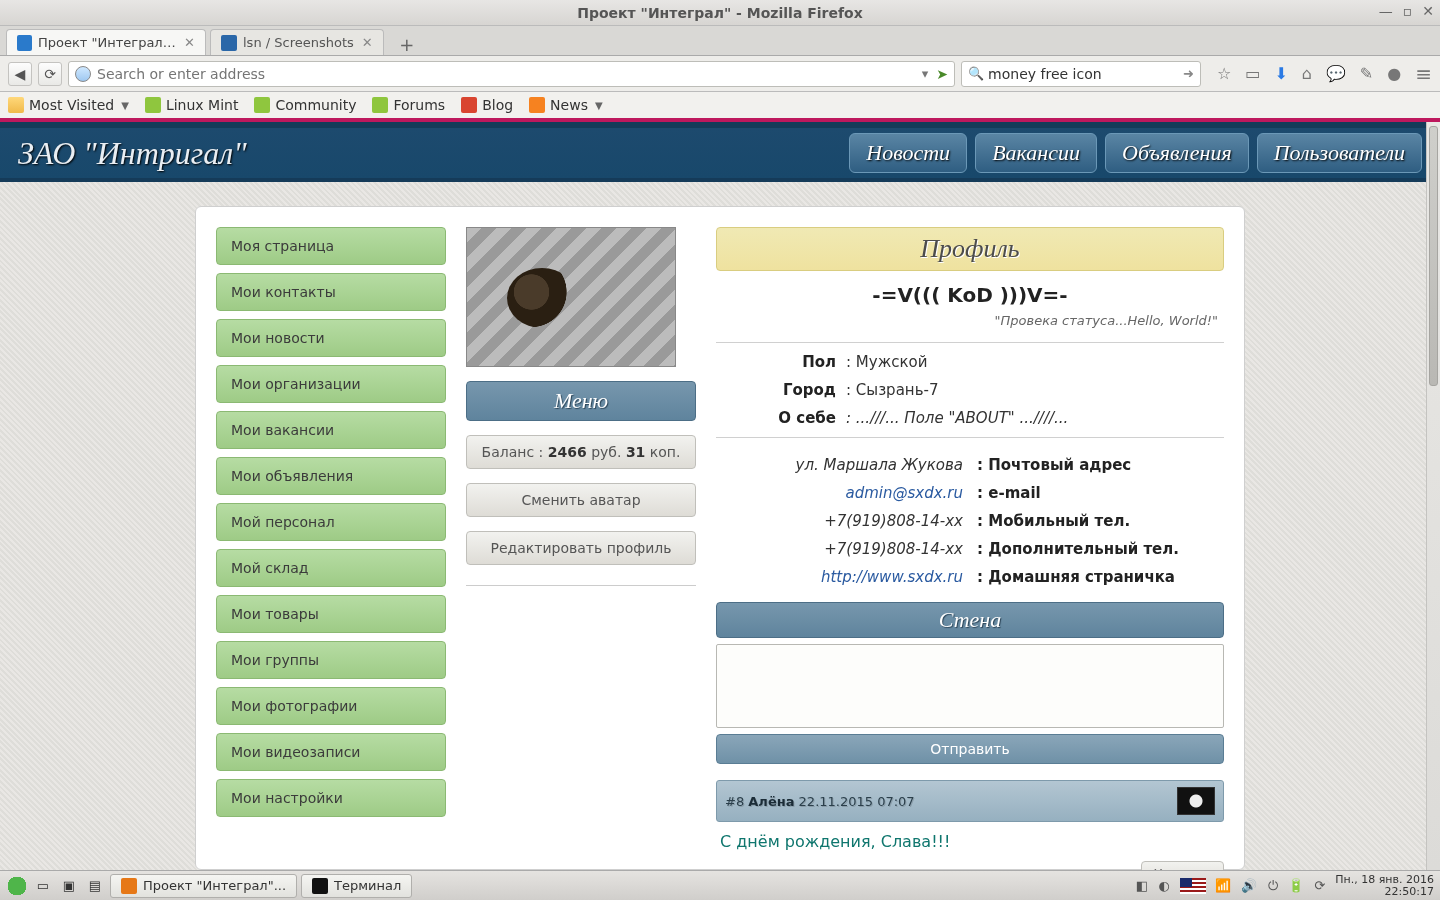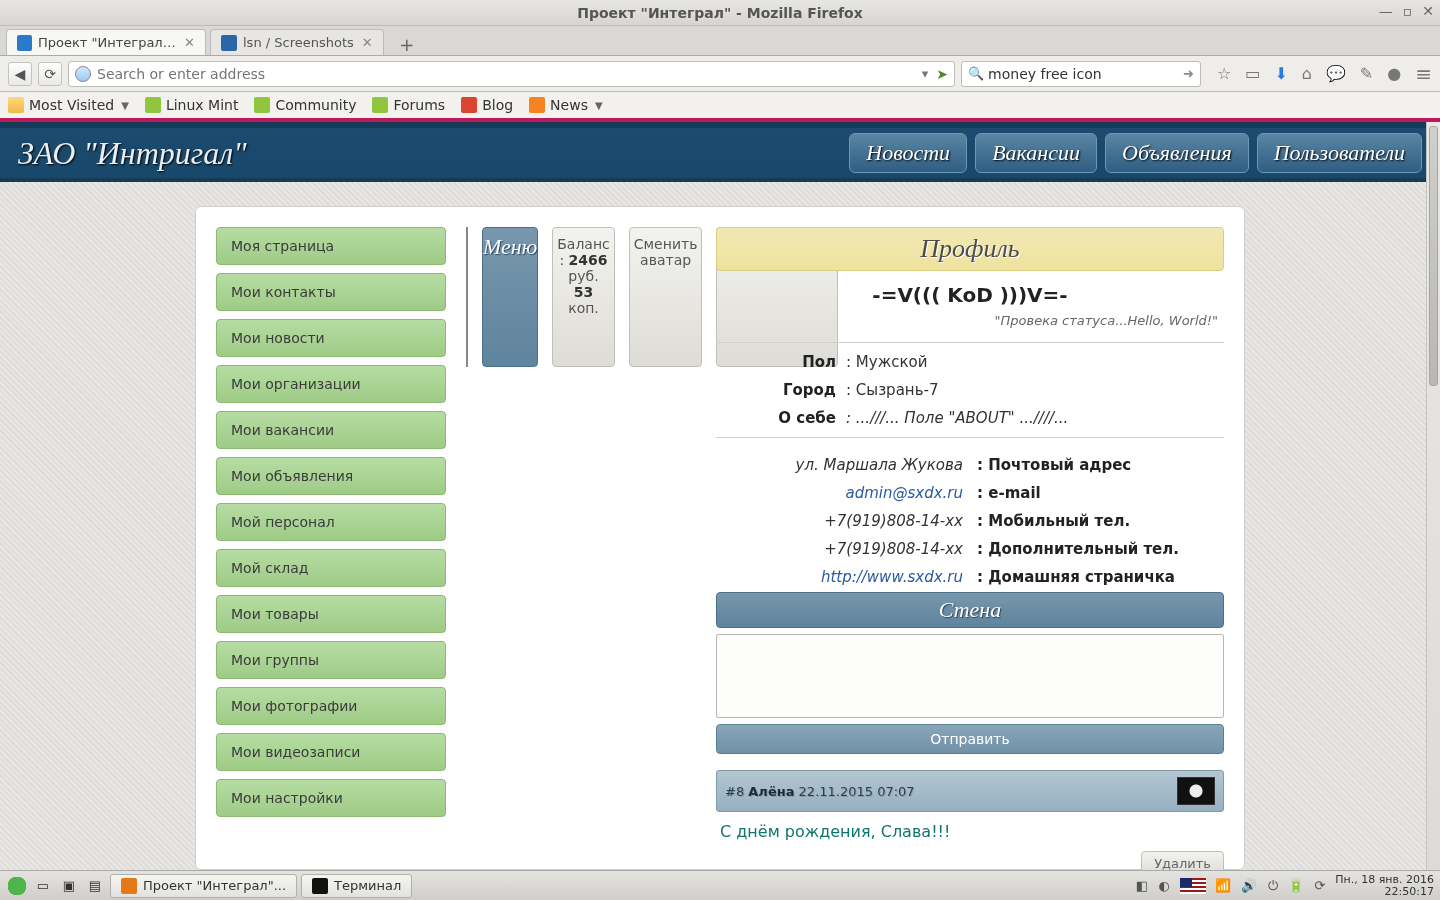--- a/index.html
+++ b/index.html
@@ -55,21 +55,21 @@
 
   
   .pagearea { background: repeating-linear-gradient(45deg,#e9e7e4 0 2px,#deddd9 2px 4px); height: calc(900px - 26px - 30px - 36px - 30px - 60px - 30px); overflow:auto; display:flex; justify-content:center; padding-top:24px;}
   .card { width:1050px; background:#fff; border-radius:6px; border:1px solid #cfcfcf; display:flex; padding:20px; gap:20px; align-items:flex-start;}
 
   
   .leftmenu { width:230px; display:flex; flex-direction:column; gap:8px;}
   .leftmenu .mitem { background:linear-gradient(#b6dca3,#9ecb86); border:1px solid #8bb973; border-radius:4px; padding:10px 14px; color:#3b3b3b; font-size:14px; cursor:default;}
 
   
-  .center { width:230px; display:flex; flex-direction:row; align-items:stretch; gap:14px;}
+  .center { width:230px; display:flex; flex-direction:column; align-items:stretch; gap:14px;}
   .avatar { width:210px; height:140px; border:1px solid #888; background:#aab; background-image: linear-gradient(135deg,#bcbcbc 25%, #9a9a9a 25% 50%, #bcbcbc 50% 75%, #9a9a9a 75%); background-size:30px 30px; position:relative; overflow:hidden;}
   .avatar::after { content:""; position:absolute; left:40px; top:40px; width:70px; height:60px; background:radial-gradient(circle at 35% 40%, #4a3b2a 0 30%, #2a1f12 31% 60%, transparent 61%); border-radius:50%;}
   .menubtn { background:linear-gradient(#7797ad,#5f849d); border:1px solid #4c6e86; border-radius:4px; color:#fff; font-family:"Brush Script MT",cursive; font-style:italic; font-size:22px; text-align:center; padding:6px 0; text-shadow:1px 1px 1px #2a4356;}
   .graybtn { background:linear-gradient(#f2f2ef,#dedcd6); border:1px solid #c0bfba; border-radius:4px; text-align:center; padding:8px 4px; font-size:14px; color:#555; cursor:default;}
   .graybtn b { color:#333;}
   .divider { height:1px; background:#ccc; margin-top:6px;}
 
   
   .right { flex:1; display:flex; flex-direction:column; gap:6px;}
   .profile-header { background:linear-gradient(#f0e9b4,#efe29f); border:1px solid #d9cd80; border-radius:4px; text-align:center; padding:6px 0; font-family:"Brush Script MT",cursive; font-size:26px; font-style:italic; color:#4c4c4c; text-shadow:1px 1px 0 #fff;}
@@ -81,21 +81,21 @@
   .fields .lab { text-align:right; font-weight:bold;}
   .fields .val { color:#333;}
   .fields .val em { font-style:italic;}
 
   .contacts { display:grid; grid-template-columns: 1fr 1fr; row-gap:10px; column-gap:14px; font-size:15px; margin-top:8px;}
   .contacts .cv { text-align:right; font-style:italic; color:#333;}
   .contacts .cv a { color:#2a5aa0; font-style:italic; text-decoration:none;}
   .contacts .cl { font-weight:bold;}
   .contacts .cl::before { content:": ";}
 
-  .wallhdr { background:linear-gradient(#7797ad,#5f849d); border:1px solid #4c6e86; border-radius:4px; color:#fff; font-family:"Brush Script MT",cursive; font-style:italic; font-size:22px; text-align:center; padding:4px 0; text-shadow:1px 1px 1px #2a4356;}
+  .wallhdr { background:linear-gradient(#7797ad,#5f849d); border:1px solid #4c6e86; border-radius:4px; color:#fff; font-family:"Brush Script MT",cursive; font-style:italic; font-size:22px; text-align:center; padding:4px 0; margin-top:10px; text-shadow:1px 1px 1px #2a4356;}
   .wallta { height:84px; border:1px solid #b8b8b3; border-radius:2px; background:#fdfdfb; resize:none;}
   .sendbtn { background:linear-gradient(#8aa6b9,#6f91a7); border:1px solid #5a7d94; border-radius:4px; color:#fff; text-align:center; padding:6px 0; font-size:14px; cursor:default;}
 
   .post { margin-top:10px;}
   .posthdr { background:linear-gradient(#b3c6d2,#96b0c0); border:1px solid #7e9aab; border-radius:3px; padding:6px 8px; display:flex; align-items:center; justify-content:space-between; font-size:13px; text-shadow:1px 1px 0 rgba(0,0,0,0.15);}
   .posthdr .meta { color:#2b3f4b;}
   .posthdr .meta b { color:#1b2c37;}
   .posthdr .thumb { width:38px; height:28px; background:#111; border:1px solid #333; background-image:radial-gradient(circle, #eee 0 6px, #111 7px);}
   .postbody { padding:10px 4px; font-size:16px; color:#0f766e;}
   .postdel { text-align:right;}
@@ -226,21 +226,21 @@
       <div class="mitem">Мои фотографии</div>
       <div class="mitem">Мои видеозаписи</div>
       <div class="mitem">Мои настройки</div>
 
     </div>
 
     <div class="center">
       <div class="avatar"></div>
       <div class="menubtn">Меню</div>
       <div class="graybtn">
-        <span>Баланс : </span><b>2466</b><span> руб. </span><b>53</b><span> коп.</span>
+        <span>Баланс : </span><b>2466</b><span> руб. </span><b>31</b><span> коп.</span>
       </div>
       <div class="graybtn">Сменить аватар</div>
       <div class="graybtn">Редактировать профиль</div>
       <div class="divider"></div>
     </div>
 
     <div class="right">
       <div class="profile-header">Профиль</div>
       <div class="nick">-=V((( KoD )))V=-</div>
       <div class="status">"Провека статуса...Hello, World!"</div>

